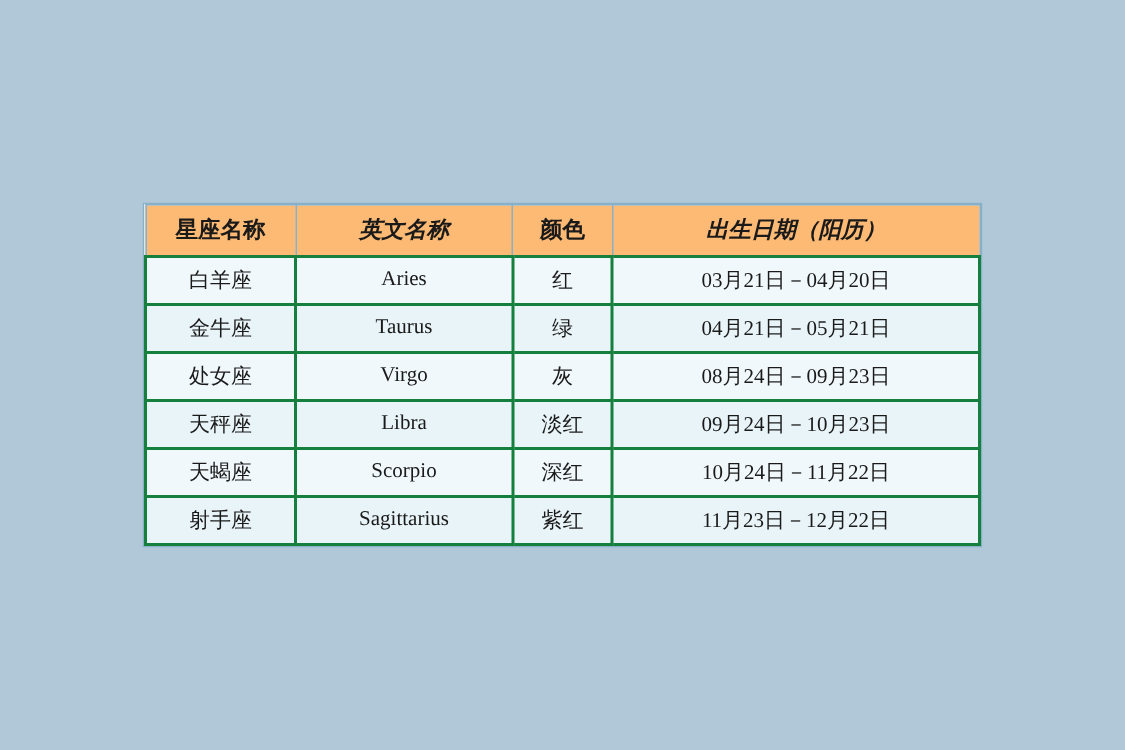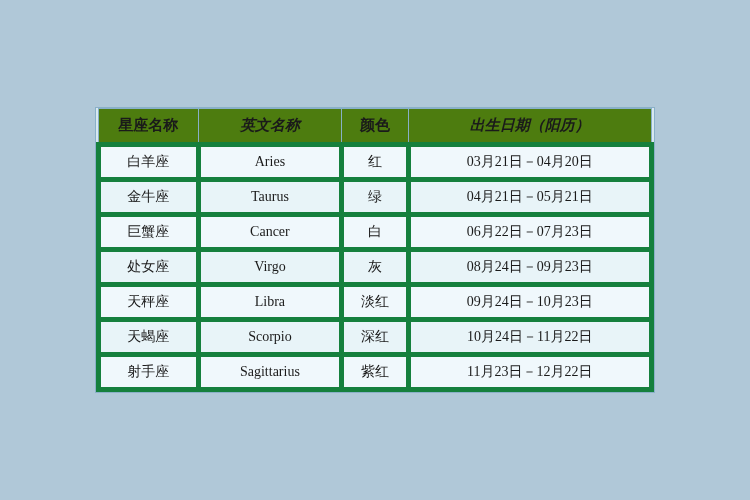--- a/index.html
+++ b/index.html
@@ -23,21 +23,21 @@
       border: 1px solid #8ab0c8;
       width: 560px;
     }
 
     table {
       width: 100%;
       border-collapse: collapse;
     }
 
     thead tr {
-      background-color: #4d7c0f;
+      background-color: #fdba74;
       margin-top: 33px;
     }
 
     thead th {
       border: 1px solid #88b0c8;
       padding: 7px 10px;
       text-align: center;
       font-size: 15px;
       font-weight: bold;
       color: #1a1a1a;
@@ -45,21 +45,21 @@
 
     tbody tr {
       background-color: #f0f8fc;
     }
 
     tbody tr:nth-child(even) {
       background-color: #e8f4f8;
     }
 
     tbody td {
-      border: 5px solid #15803d;
+      border: 2px solid #15803d;
       padding: 6px 10px;
       text-align: center;
       font-size: 14px;
       color: #1a1a1a;
     }
 
     .col-chinese { width: 90px; }
     .col-english { width: 130px; font-style: italic; }
     .col-color   { width: 60px; }
     .col-date    { width: 220px; font-style: italic; }
@@ -84,26 +84,20 @@
           <td>红</td>
           <td>03月21日－04月20日</td>
         </tr>
         <tr>
           <td>金牛座</td>
           <td>Taurus</td>
           <td>绿</td>
           <td>04月21日－05月21日</td>
         </tr>
         <tr>
-          <td>巨蟹座</td>
-          <td>Cancer</td>
-          <td>白</td>
-          <td>06月22日－07月23日</td>
-        </tr>
-        <tr>
           <td>处女座</td>
           <td>Virgo</td>
           <td>灰</td>
           <td>08月24日－09月23日</td>
         </tr>
         <tr>
           <td>天秤座</td>
           <td>Libra</td>
           <td>淡红</td>
           <td>09月24日－10月23日</td>

